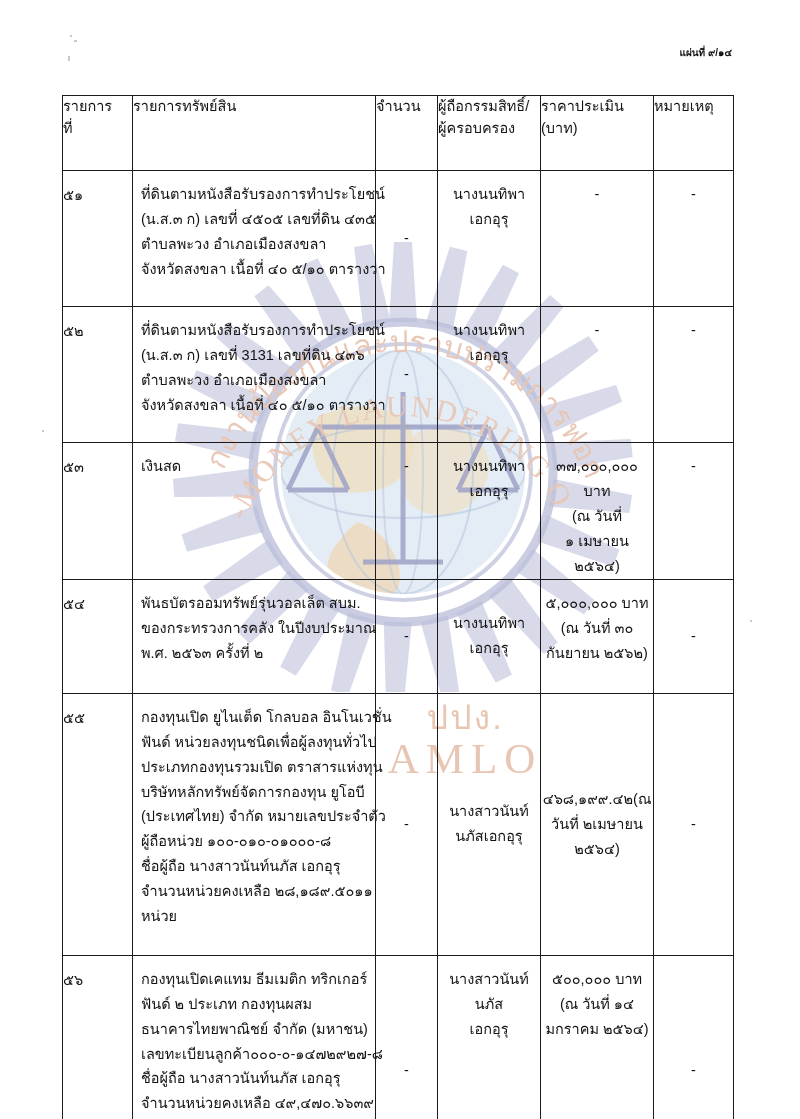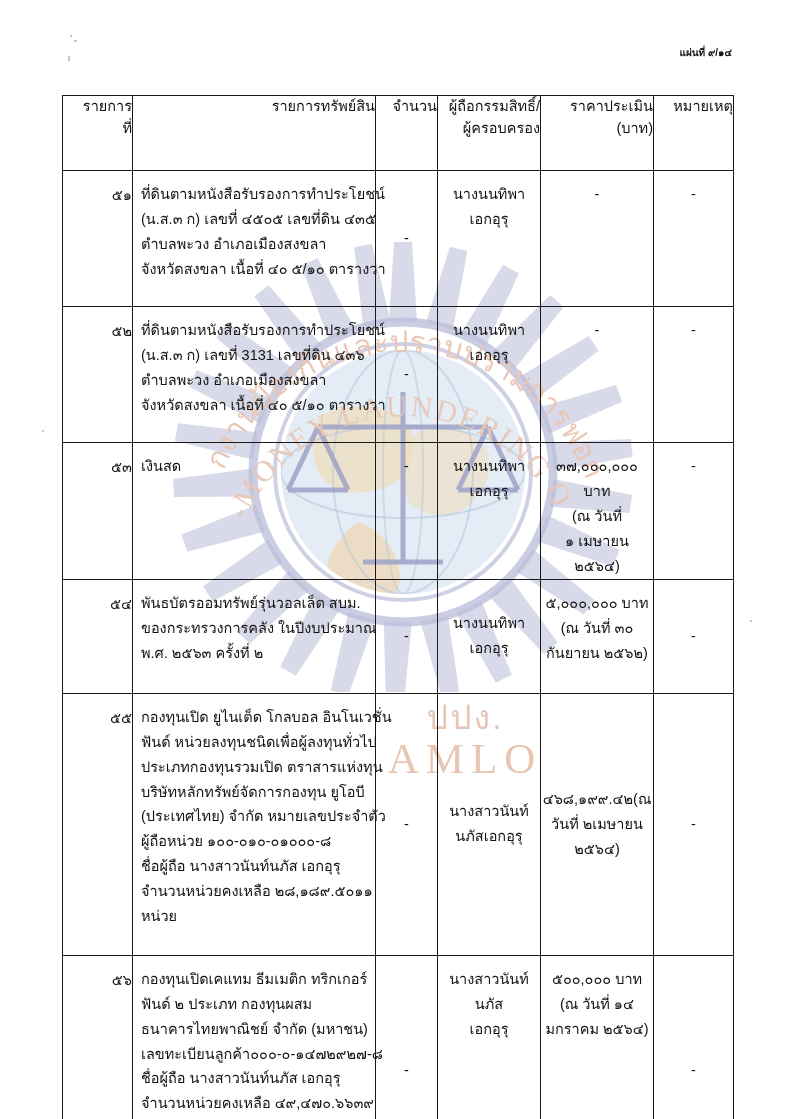--- a/index.html
+++ b/index.html
@@ -89,34 +89,34 @@
   }
   col.c-no    { width: 70px; }
   col.c-desc  { width: 243px; }
   col.c-qty   { width: 62px; }
   col.c-owner { width: 103px; }
   col.c-price { width: 113px; }
   col.c-note  { width: 80px; }
 
   thead th {
     height: 74px;
-    text-align: right;
+    text-align: left;
     vertical-align: middle;
     font-weight: normal;
     font-size: 14.5px;
     line-height: 1.5;
   }
   thead th .hl { display: block; }
 
   td.cell {
     font-size: 14.5px;
     line-height: 1.72;
   }
   .c-num {
-    text-align: right;
+    text-align: left;
     padding-top: 12px !important;
     font-size: 14.5px;
   }
   .c-body {
     padding: 11px 6px 10px 8px !important;
   }
   .c-body .ln { display: block; white-space: nowrap; }
   .c-center {
     text-align: center;
     padding-top: 11px !important;

